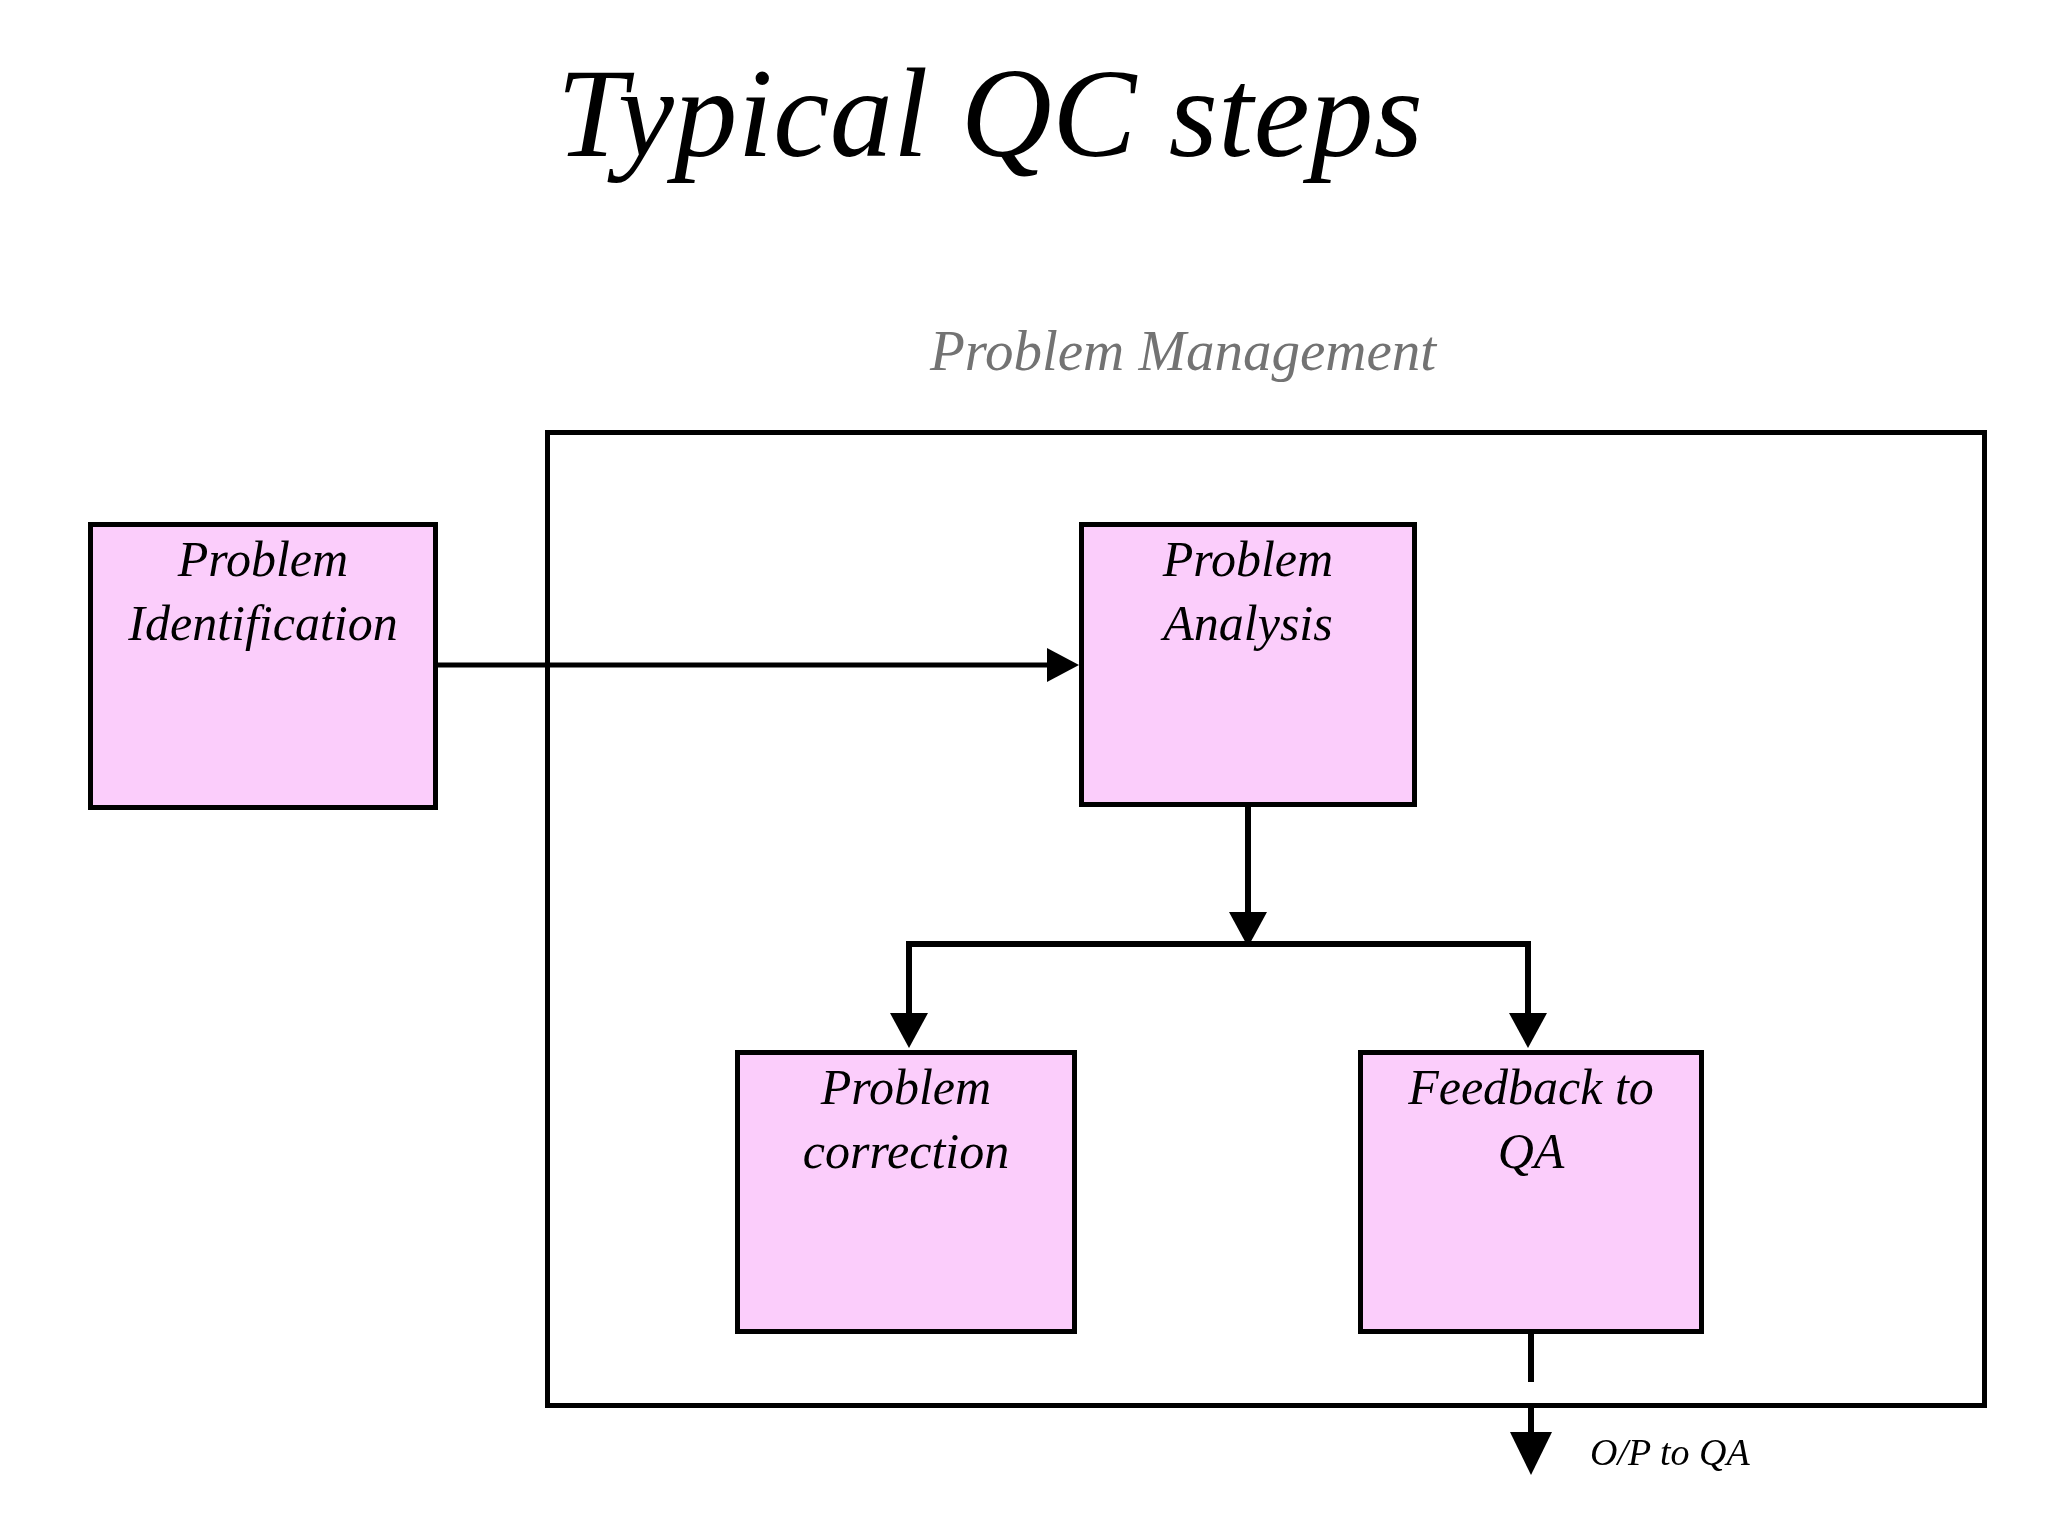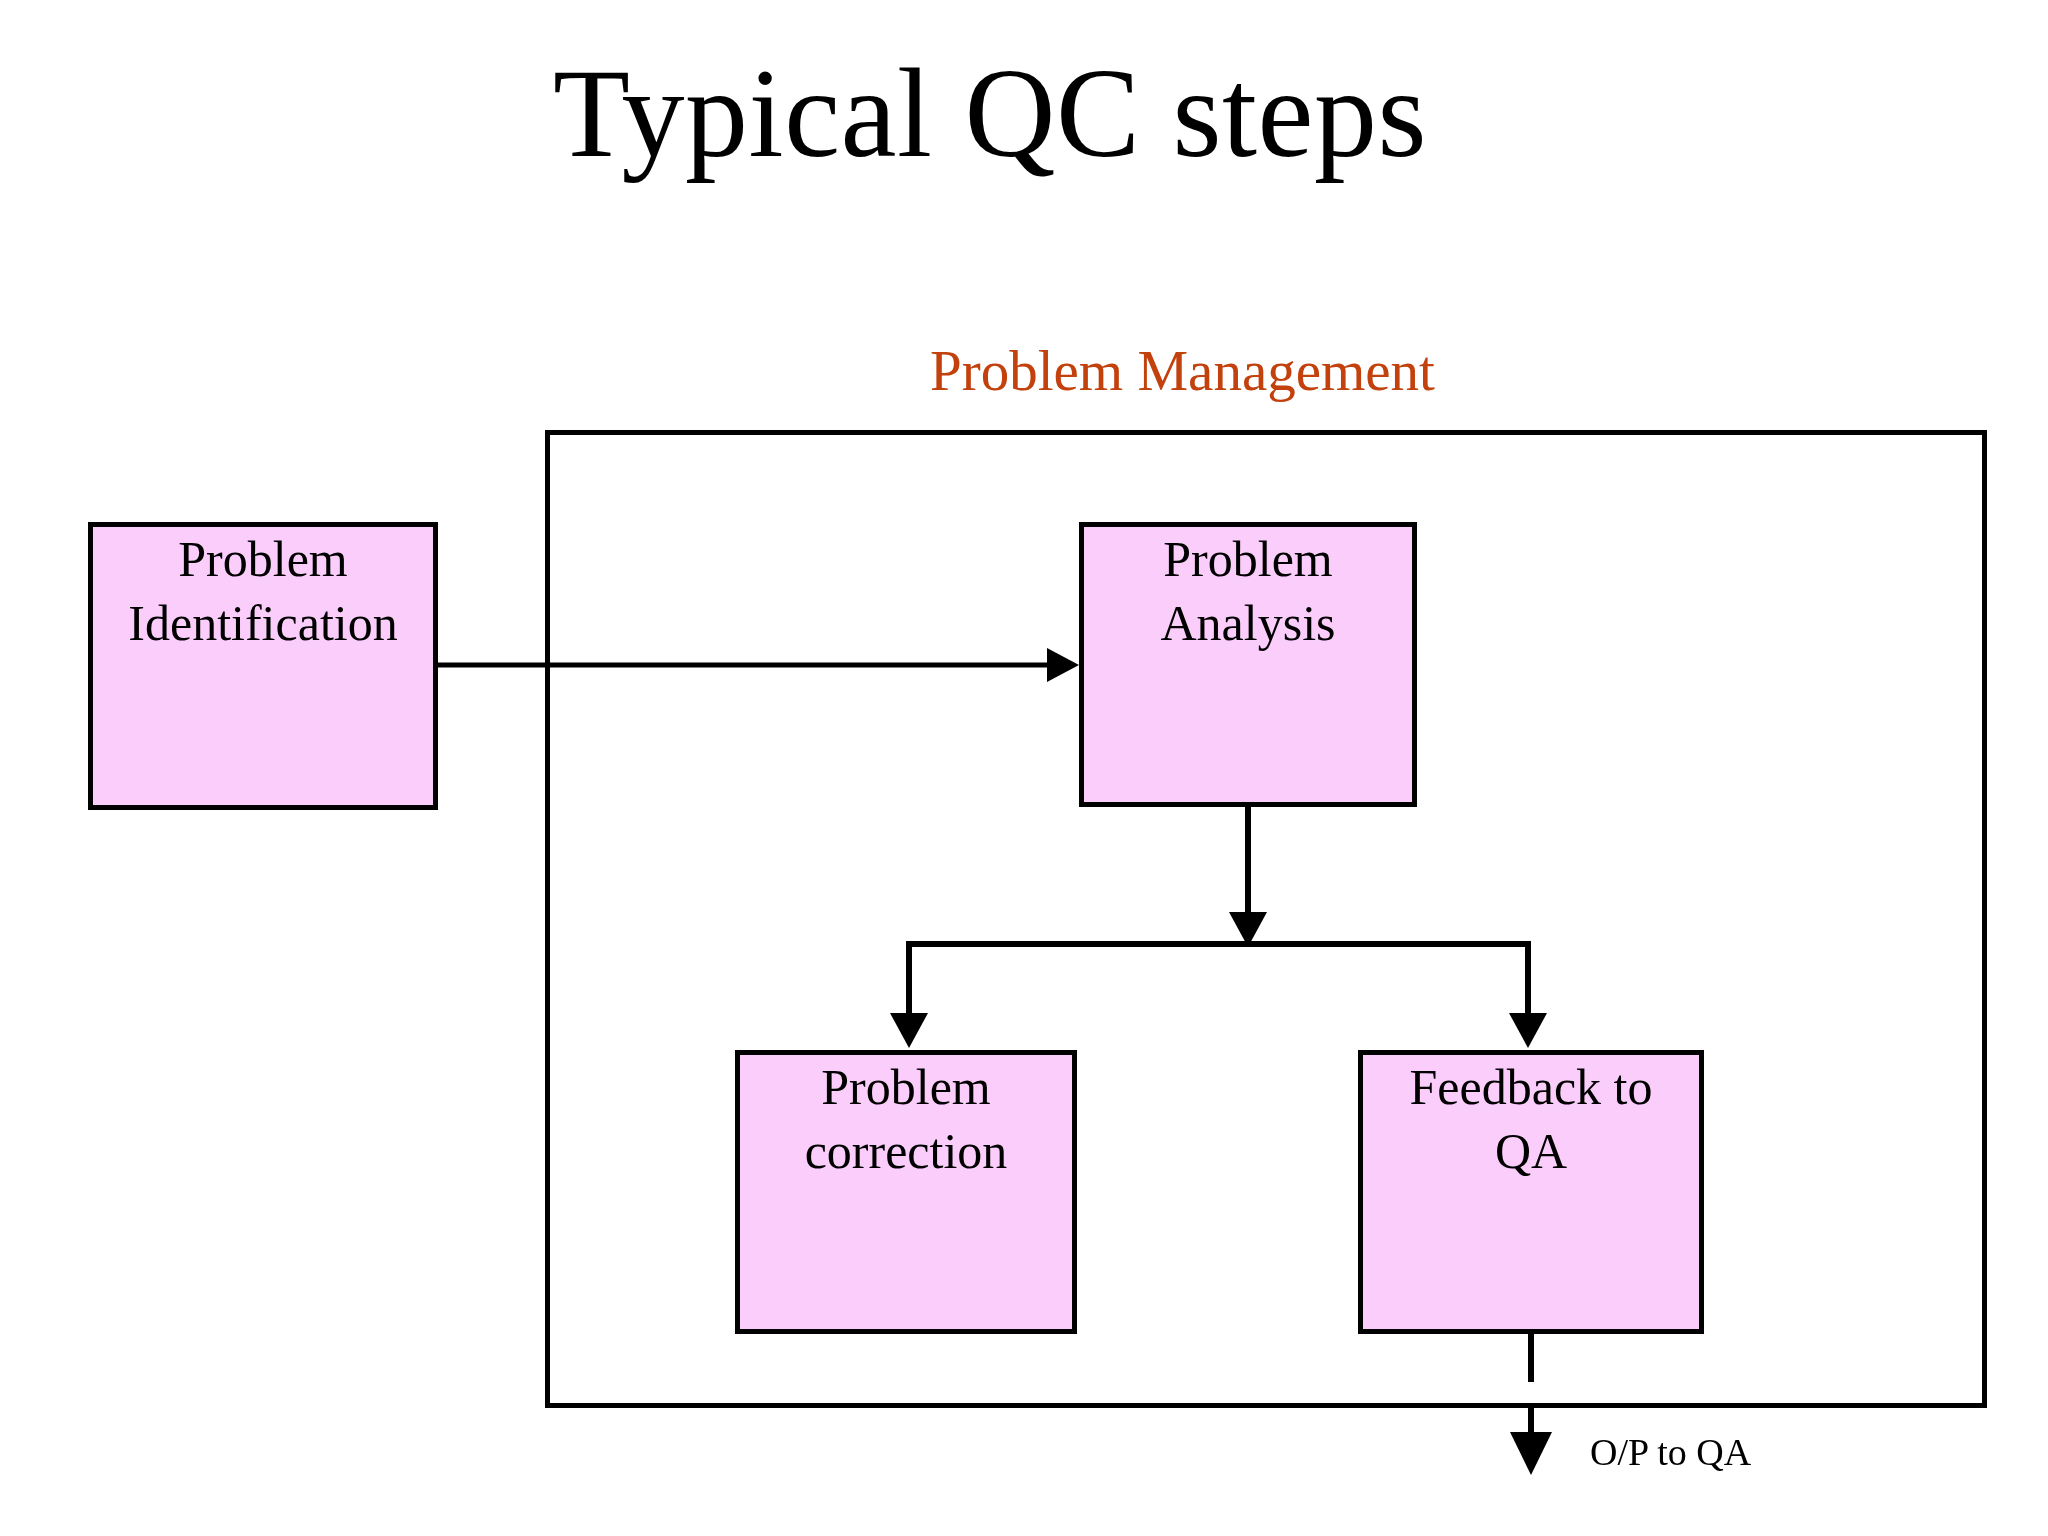--- a/index.html
+++ b/index.html
@@ -10,43 +10,44 @@
   body {
     font-family: "Liberation Serif", "DejaVu Serif", serif;
     color: #000000;
   }
   #canvas {
     position: relative;
     width: 2048px;
     height: 1536px;
     background: #ffffff;
     overflow: hidden;
+    font-style: italic;
   }
   #slide-title {
     position: absolute;
     left: 0;
     top: 48px;
     width: 1980px;
     text-align: center;
     font-family: "Liberation Serif", "DejaVu Serif", serif;
     font-size: 126px;
     line-height: 1.05;
     font-weight: 400;
     letter-spacing: 0.5px;
     color: #000000;
     white-space: nowrap;
   }
   #group-label {
     position: absolute;
     left: 930px;
-    top: 340px;
+    top: 320px;
     font-size: 57px;
     line-height: 1.1;
     white-space: nowrap;
-    color: #c2410c;
+    color: #737373;
   }
   #group-container {
     position: absolute;
     left: 545px;
     top: 430px;
     width: 1442px;
     height: 978px;
     border: 5px solid #000000;
     box-sizing: border-box;
     background: transparent;

